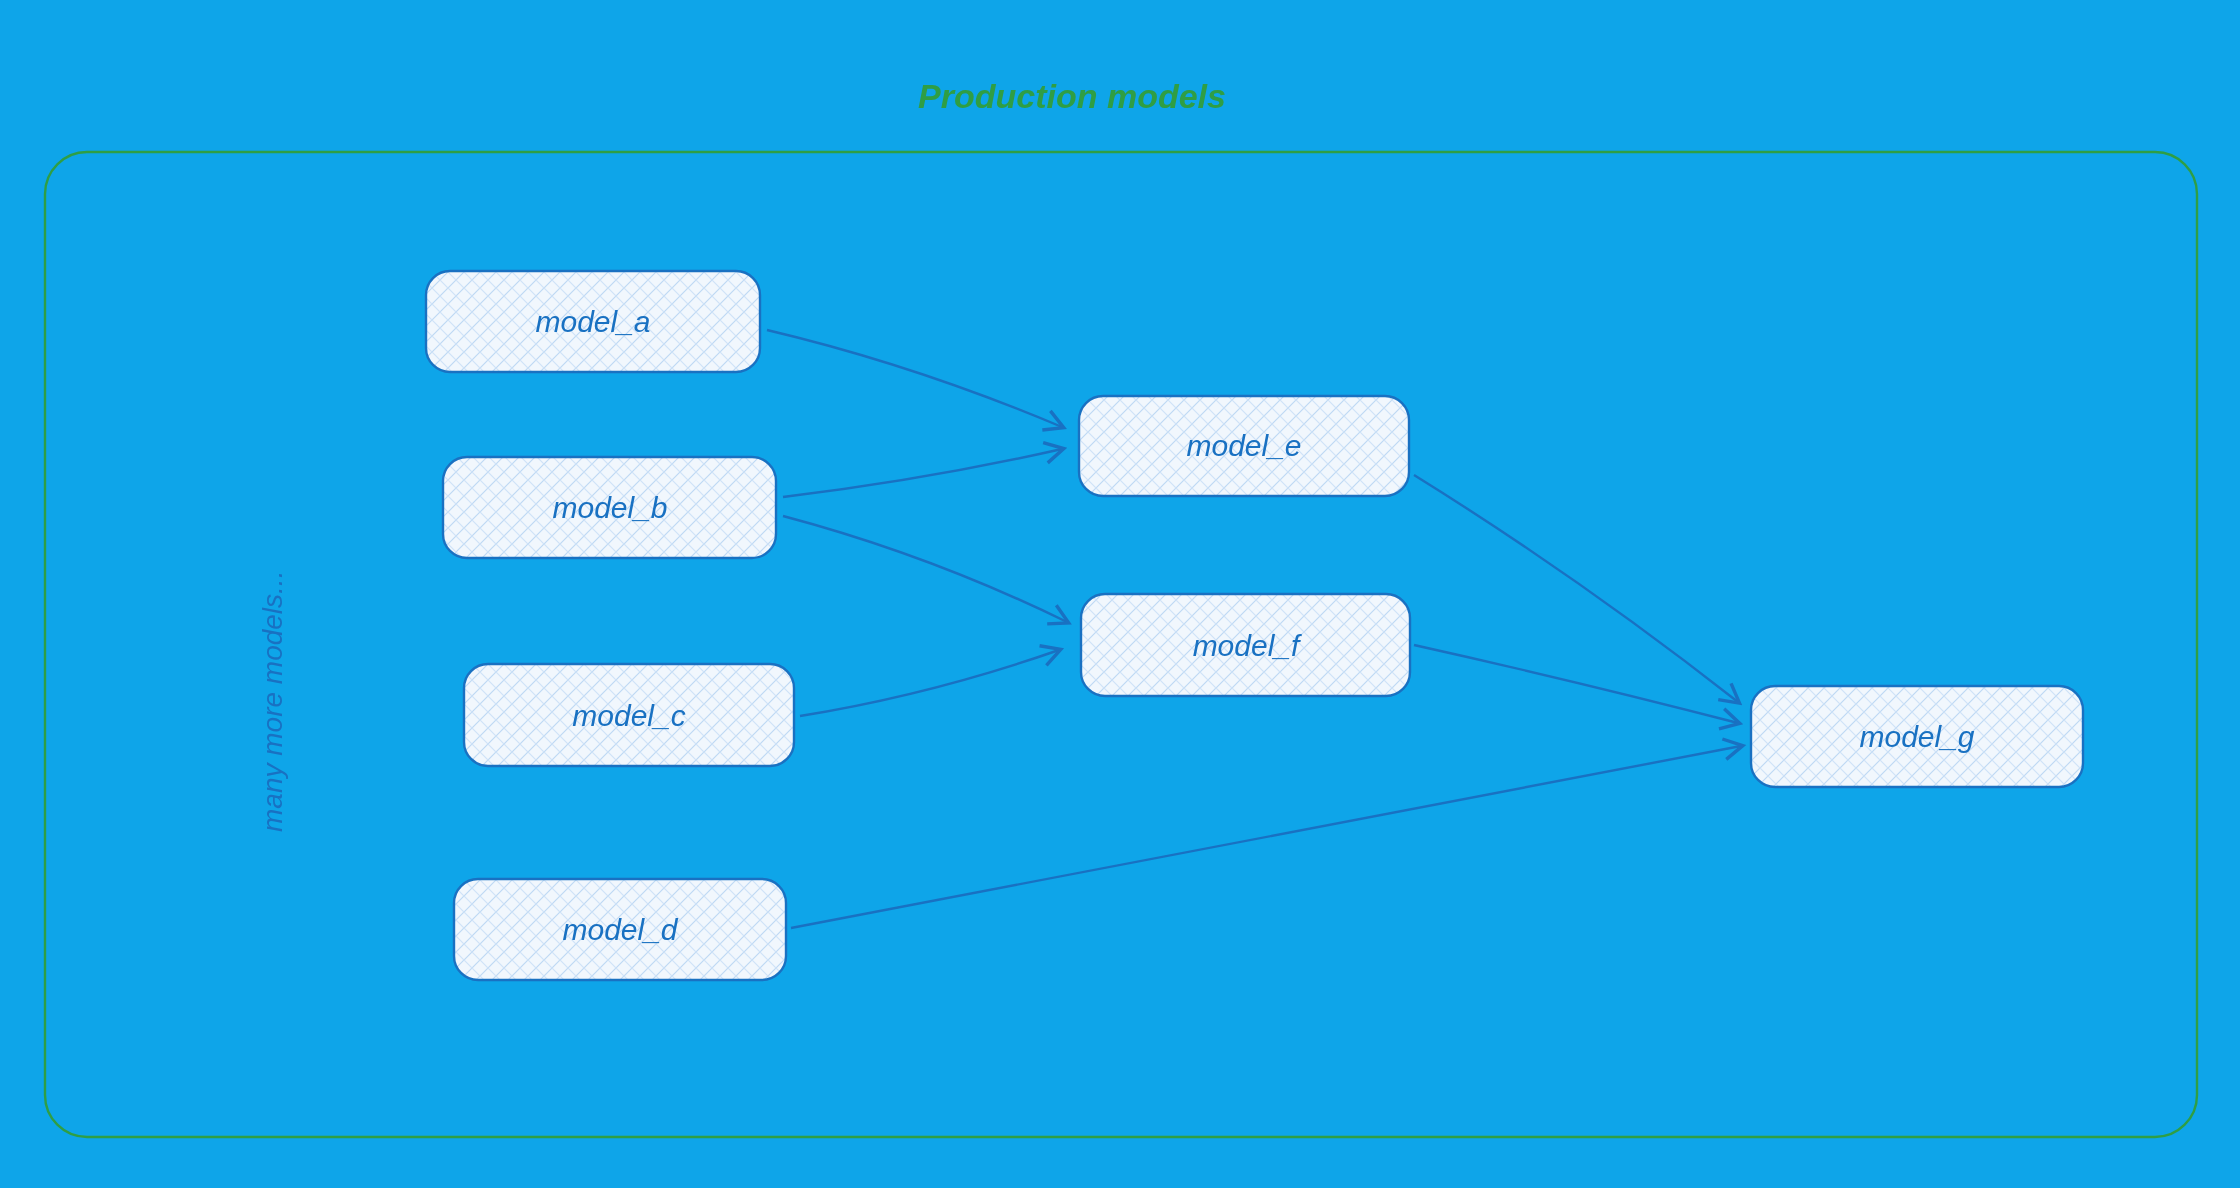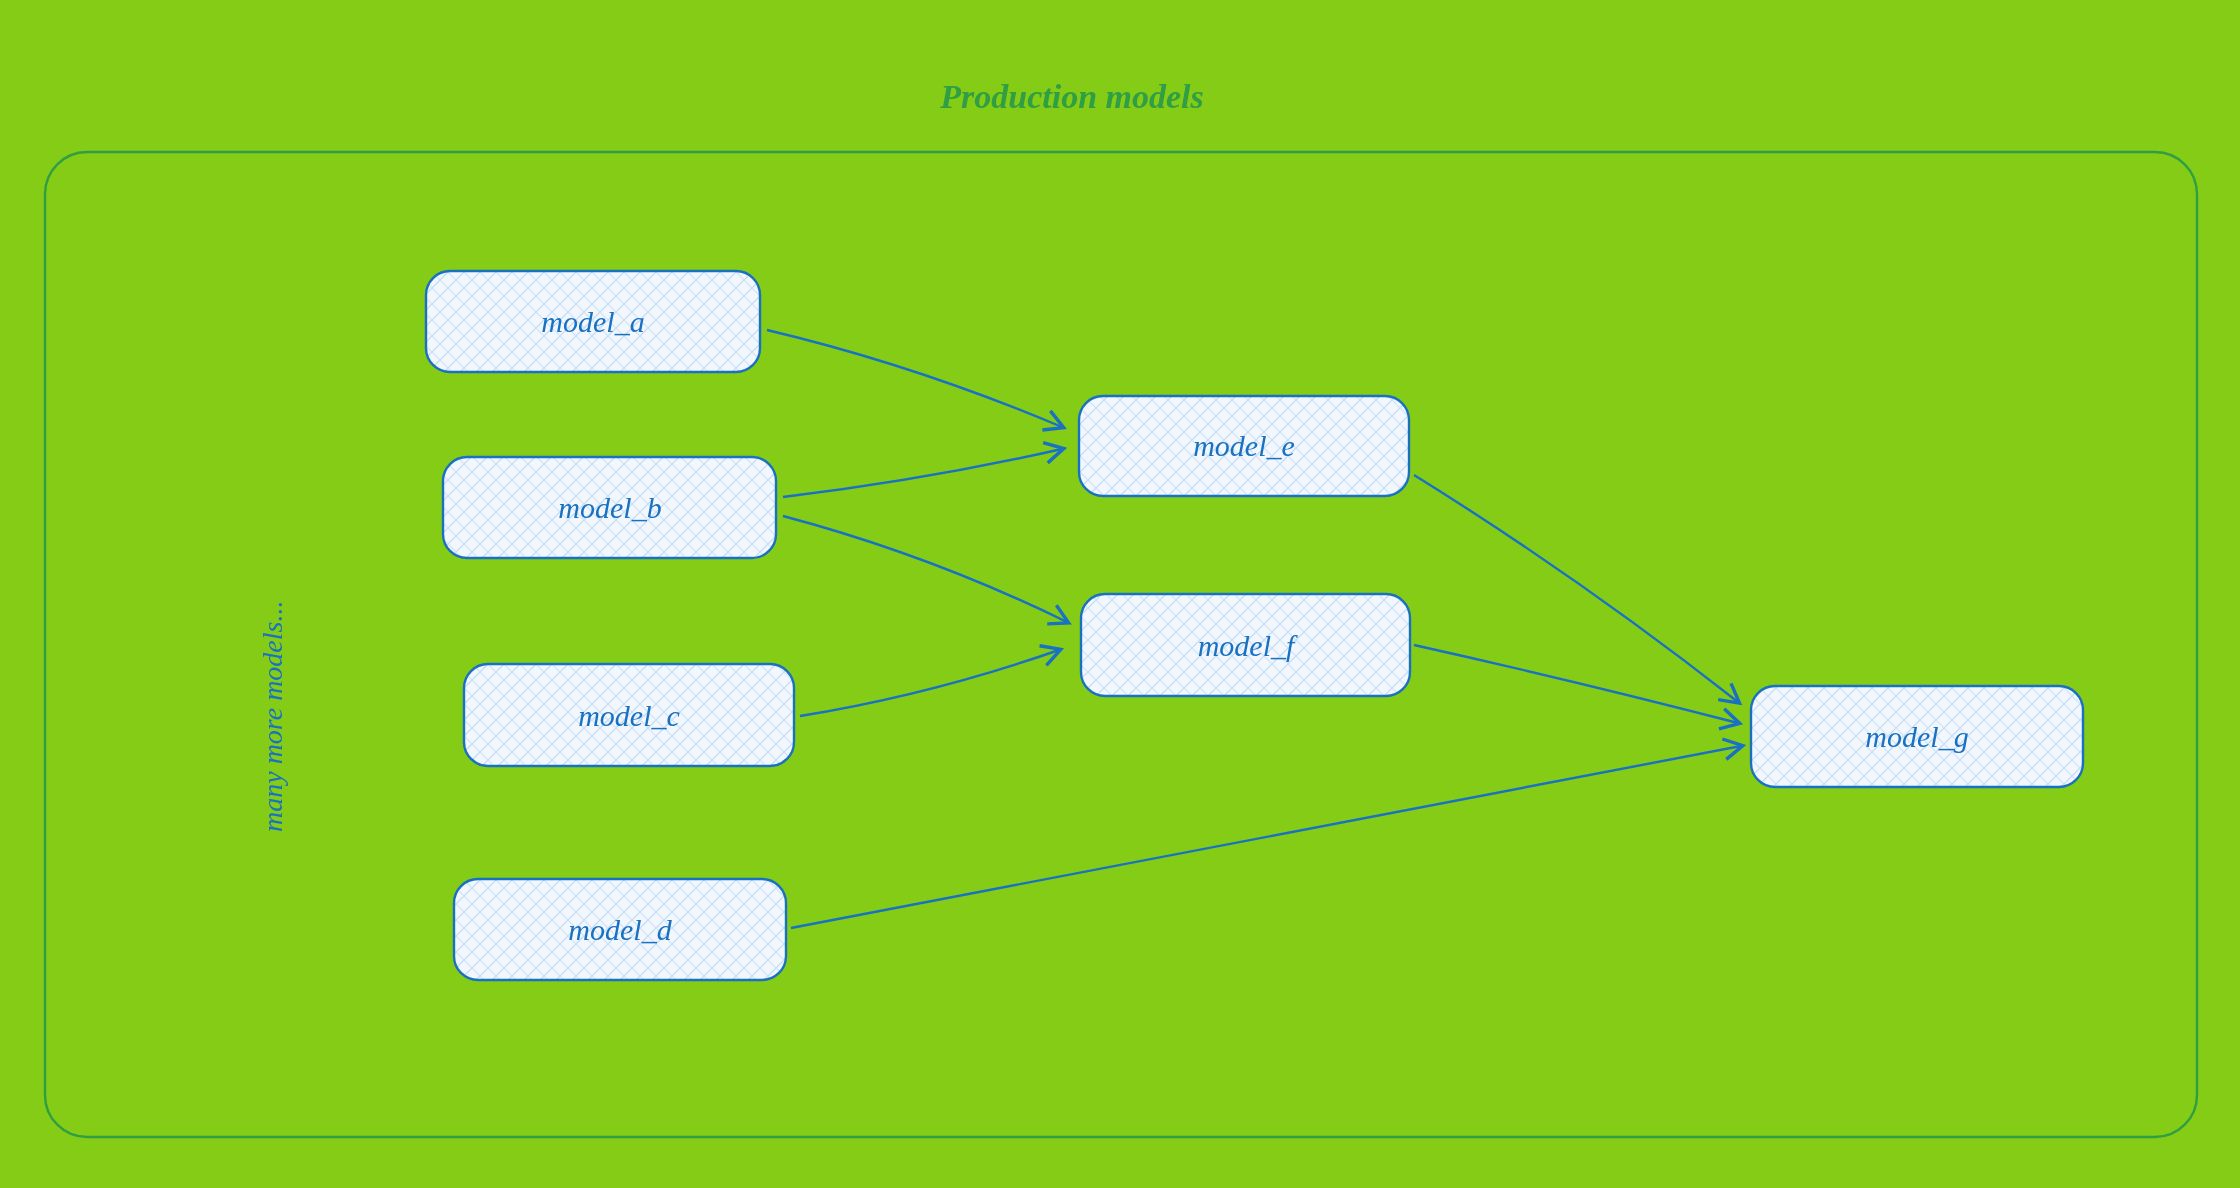--- a/index.html
+++ b/index.html
@@ -4,22 +4,22 @@
 <style>
   html, body {
     margin: 0;
     padding: 0;
     background: #ffffff;
   }
   .canvas {
     position: relative;
     width: 2240px;
     height: 1188px;
-    background: #84cc16;
-    font-family: Liberation Serif, serif;
+    background: #0ea5e9;
+    font-family: Liberation Sans, sans-serif;
     overflow: hidden;
   }
   svg { display: block; }
   .diagram-title {
     font-size: 34px;
     font-weight: 600;
     fill: #2f9e44;
     font-style: italic;
   }
   .node-label {

